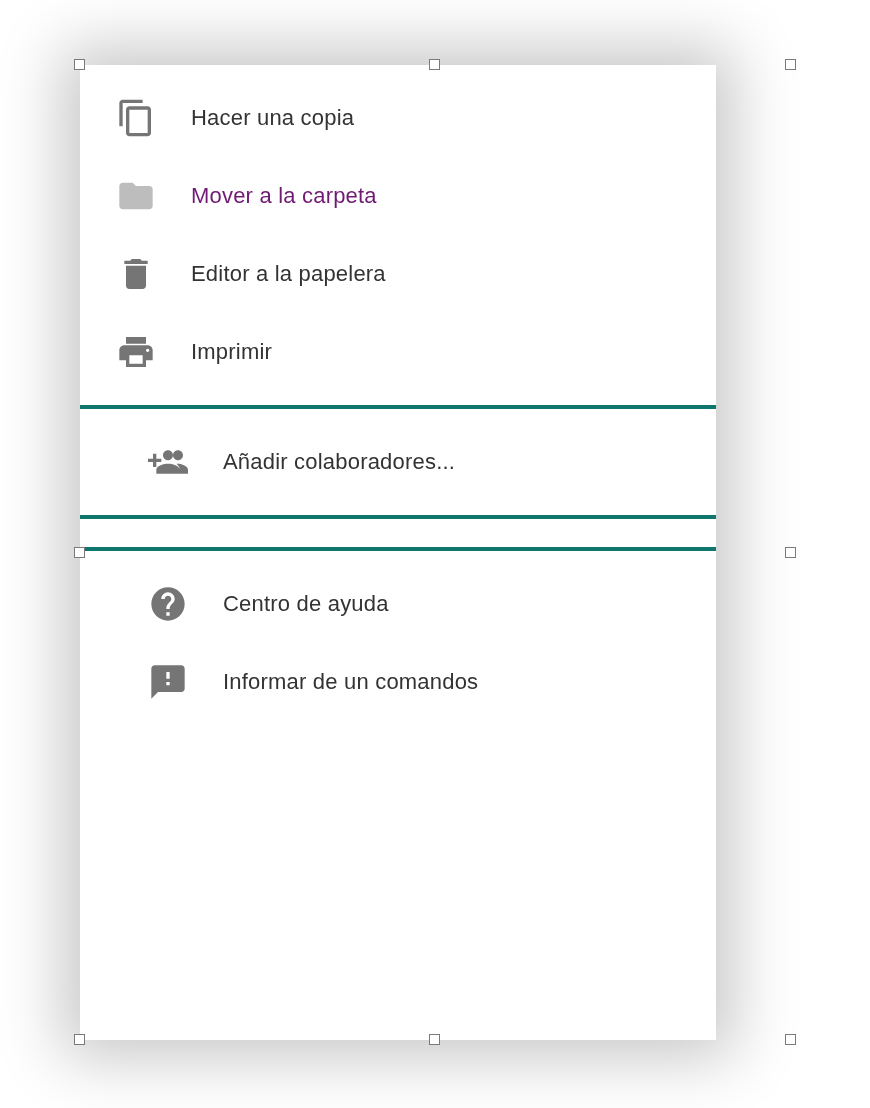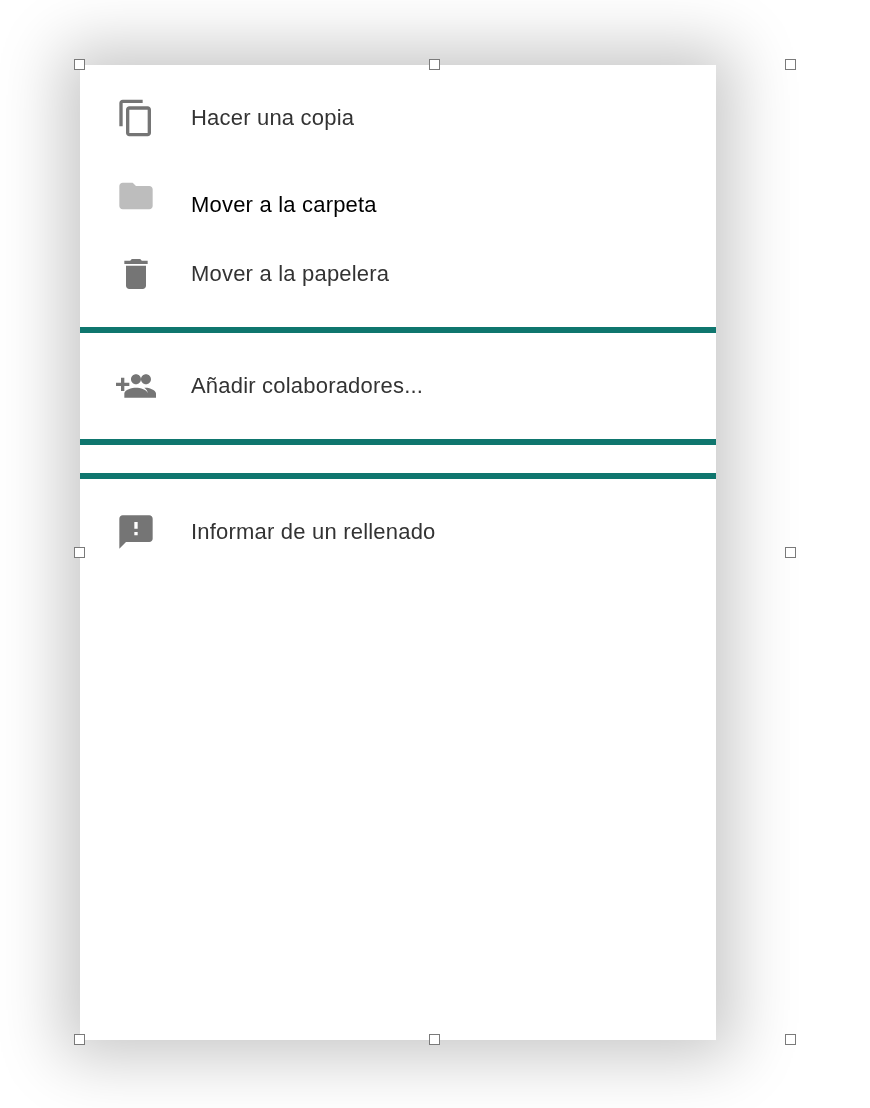--- a/index.html
+++ b/index.html
@@ -3,29 +3,29 @@
 <meta charset="utf-8">
 <style>
   html,body{margin:0;padding:0;width:870px;height:1108px;background:#ffffff;font-family:Arial,Helvetica,sans-serif;}
   .stage{position:relative;width:870px;height:1108px;}
   .panel{
     position:absolute;left:80px;top:65px;width:636px;height:975px;
     background:#ffffff;
     box-shadow:0 0 60px 18px rgba(0,0,0,0.22);
   }
   .group{padding:14px 0;}
-  .sep{border-top:6px solid #0f766e;}
+  .sep{border-top:4px solid #0f766e;padding-left:32px;}
   .item{
     display:flex;align-items:center;
     padding:19px 0 19px 36px;
     font-size:22px;color:#333333;
     cursor:pointer;line-height:1;
     position:relative;
   }
-  .item.disabled{color:#000000;cursor:default;align-items:flex-end;}
+  .item.disabled{color:#701a75;cursor:default;}
   .icon{width:40px;height:40px;flex:0 0 40px;margin-right:35px;display:flex;align-items:center;justify-content:center;}
   .icon svg{width:40px;height:40px;fill:#757575;}
   .item.disabled .icon svg{fill:#bdbdbd;}
   .label{letter-spacing:0.2px;}
   .underline{
     position:absolute;left:111px;top:50px;width:450px;height:9px;
     background:#ff1a00;border-radius:5px;
   }
   .handle{
     position:absolute;width:11px;height:11px;background:#ffffff;
@@ -58,50 +58,66 @@
         </span>
         <span class="label">Mover a la carpeta</span>
       </div>
 
       <div class="item">
         <span class="icon">
           <svg viewBox="0 0 24 24">
               <path d="M6 19c0 1.1.9 2 2 2h8c1.1 0 2-.9 2-2V7H6v12zM19 4h-3.5l-1-1h-5l-1 1H5v2h14V4z"></path>
             </svg>
         </span>
-        <span class="label">Mover a la papelera</span>
+        <span class="label">Editor a la papelera</span>
       </div>
 
 
+      <div class="item">
+        <span class="icon">
+          <svg viewBox="0 0 24 24">
+              <path d="M19 8H5c-1.66 0-3 1.34-3 3v6h4v4h12v-4h4v-6c0-1.66-1.34-3-3-3zm-3 11H8v-5h8v5zm3-7c-.55 0-1-.45-1-1s.45-1 1-1 1 .45 1 1-.45 1-1 1zm-1-9H6v4h12V3z"></path>
+            </svg>
+        </span>
+        <span class="label">Imprimir</span>
+      </div>
     </div>
 
     <div class="group sep">
       <div class="item">
         <span class="icon">
           <svg viewBox="0 0 24 24">
               <path d="M8 10H5V7H3v3H0v2h3v3h2v-3h3v-2zm10 1c1.66 0 2.99-1.34 2.99-3S19.66 5 18 5s-3 1.34-3 3 1.34 3 3 3zm-6 0c1.66 0 2.99-1.34 2.99-3S13.66 5 12 5s-3 1.34-3 3 1.34 3 3 3zm0 2c-2.33 0-7 1.17-7 3.5V19h14v-2.5c0-2.33-4.67-3.5-7-3.5zm6 0c-.29 0-.62.02-.97.05 1.16.84 1.97 1.97 1.97 3.45V19h5v-2.5c0-2.33-4.67-3.5-6-3.5z"></path>
             </svg>
         </span>
         <span class="label">Añadir colaboradores...</span>
       </div>
     </div>
 
     <div class="group sep">
 
     </div>
 
     <div class="group sep">
+      <div class="item">
+        <span class="icon">
+          <svg viewBox="0 0 24 24">
+              <path d="M12 2C6.48 2 2 6.48 2 12s4.48 10 10 10 10-4.48 10-10S17.52 2 12 2zm1 17h-2v-2h2v2zm2.07-7.75-.9.92C13.45 12.9 13 13.5 13 15h-2v-.5c0-1.1.45-2.1 1.17-2.83l1.24-1.26c.37-.36.59-.86.59-1.41 0-1.1-.9-2-2-2s-2 .9-2 2H8c0-2.21 1.79-4 4-4s4 1.79 4 4c0 .88-.36 1.68-.93 2.25z"></path>
+            </svg>
+        </span>
+        <span class="label">Centro de ayuda</span>
+      </div>
 
       <div class="item">
         <span class="icon">
           <svg viewBox="0 0 24 24">
               <path d="M20 2H4c-1.1 0-2 .9-2 2v18l4-4h14c1.1 0 2-.9 2-2V4c0-1.1-.9-2-2-2zm-7 12h-2v-2h2v2zm0-4h-2V6h2v4z"></path>
             </svg>
         </span>
-        <span class="label">Informar de un rellenado</span>
+        <span class="label">Informar de un comandos</span>
       </div>
 
     </div>
 
   </div>
 
   <div class="handle" style="left:74px;top:59px;"></div>
   <div class="handle" style="left:429px;top:59px;"></div>
   <div class="handle" style="left:785px;top:59px;"></div>
   <div class="handle" style="left:74px;top:547px;"></div>

